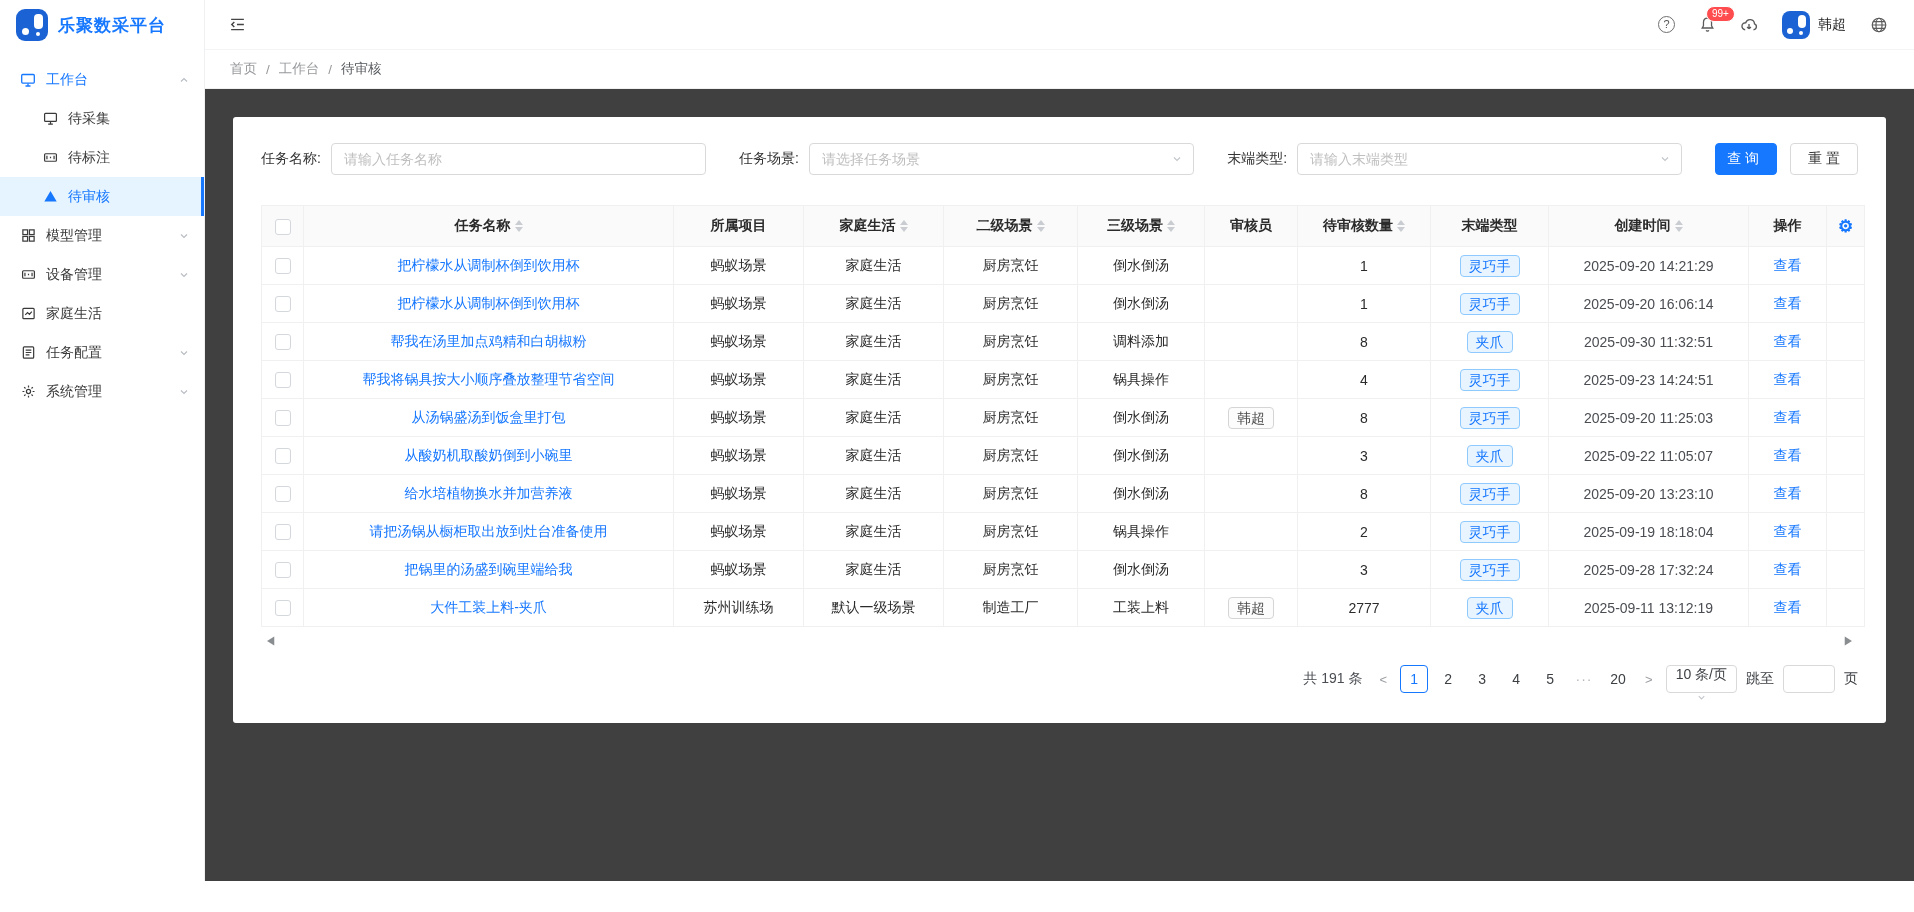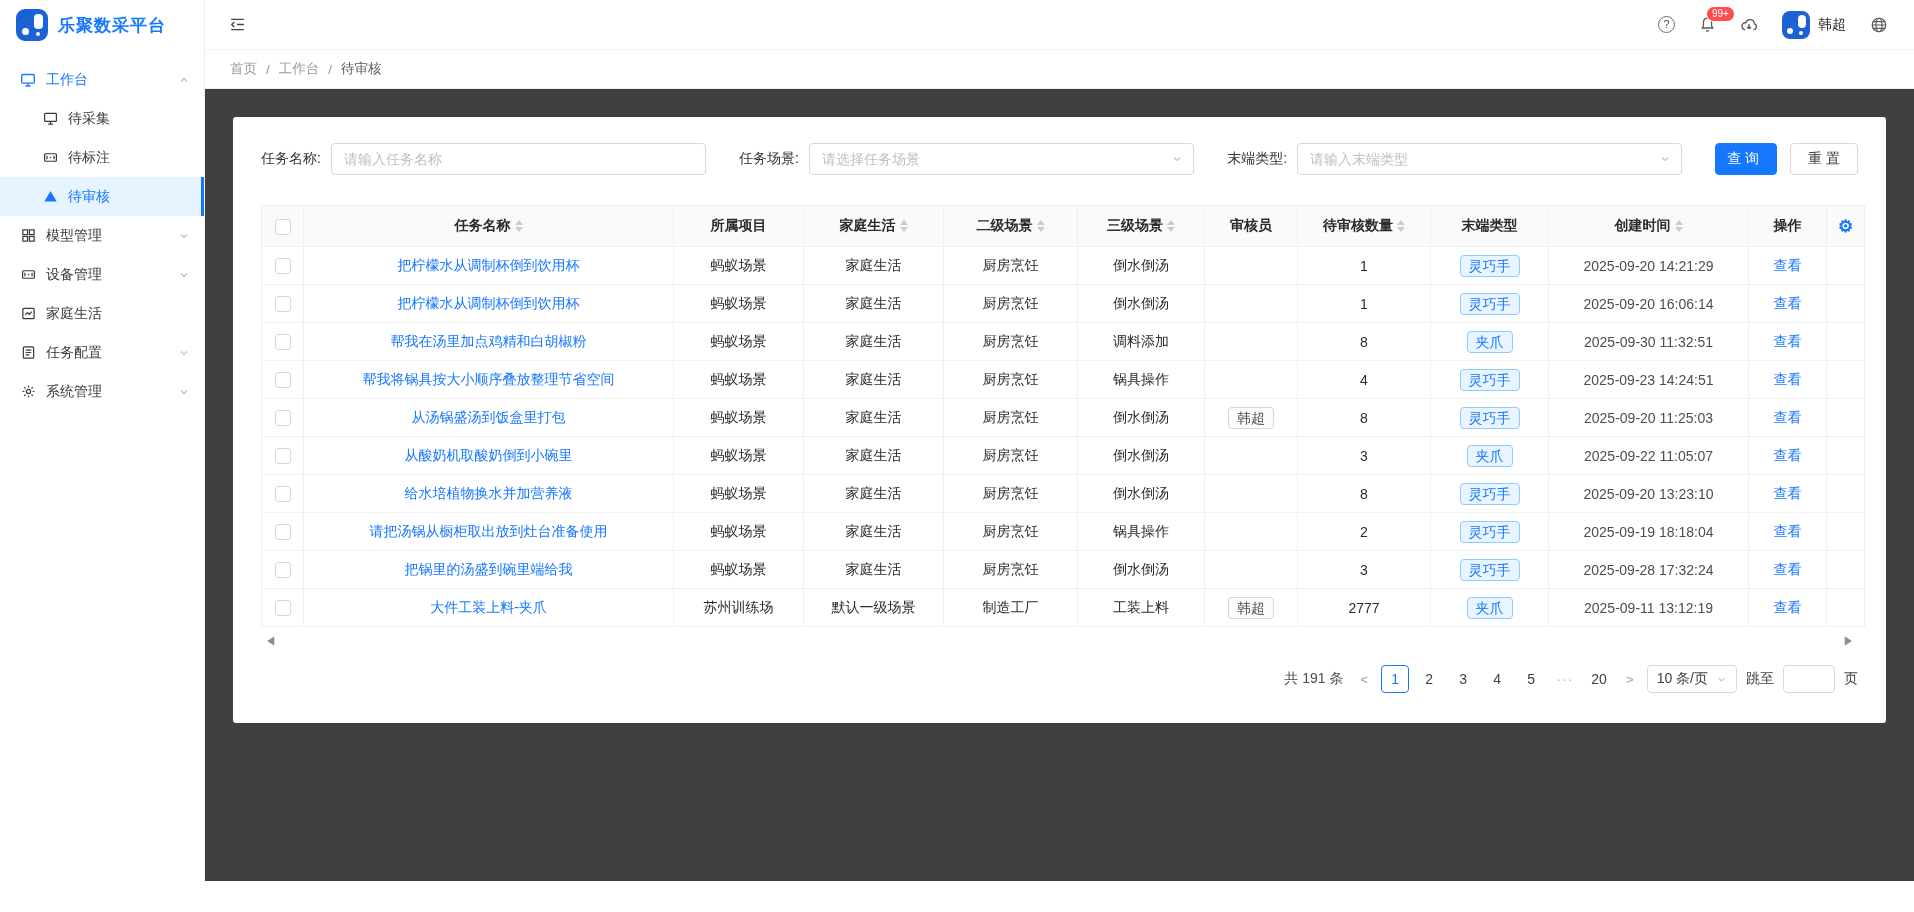--- a/index.html
+++ b/index.html
@@ -97,21 +97,21 @@
   
   .pagination { display:flex; justify-content:flex-end; align-items:center; gap:9px;
     margin-top:16px; font-size:14px; color:#3c3f43; }
   .pg-total { color:#4a4d52; margin-right:4px; }
   .pg-arrow { color:#9a9da1; font-size:13px; padding:0 4px; cursor:pointer; }
   .page-item { min-width:28px; height:28px; line-height:28px; text-align:center;
     border-radius:4px; cursor:pointer; }
   .page-item.active { border:1px solid #1677ff; color:#1677ff; line-height:26px; background:#fff; }
   .page-item.dots { color:#b5b8bc; letter-spacing:1px; }
   .page-size { height:28px; border:1px solid #d9d9d9; border-radius:4px; display:flex;
-    align-items:center; gap:8px; padding:0 9px; color:#3c3f43; cursor:pointer; background:#fff; }
+    align-items:center; gap:8px; padding:0 9px; color:#3c3f43; cursor:pointer; background:#fff;flex-direction:column; }
   .page-size .select-caret2 { color:#c3c6cb; }
   .jump-input { width:52px; height:28px; border:1px solid #d9d9d9; border-radius:4px; outline:none; padding:0 6px; }
   svg { display:block; }
 </style>
 </head>
 <body>
 
 <div class="app">
 
   <aside class="sidebar">

